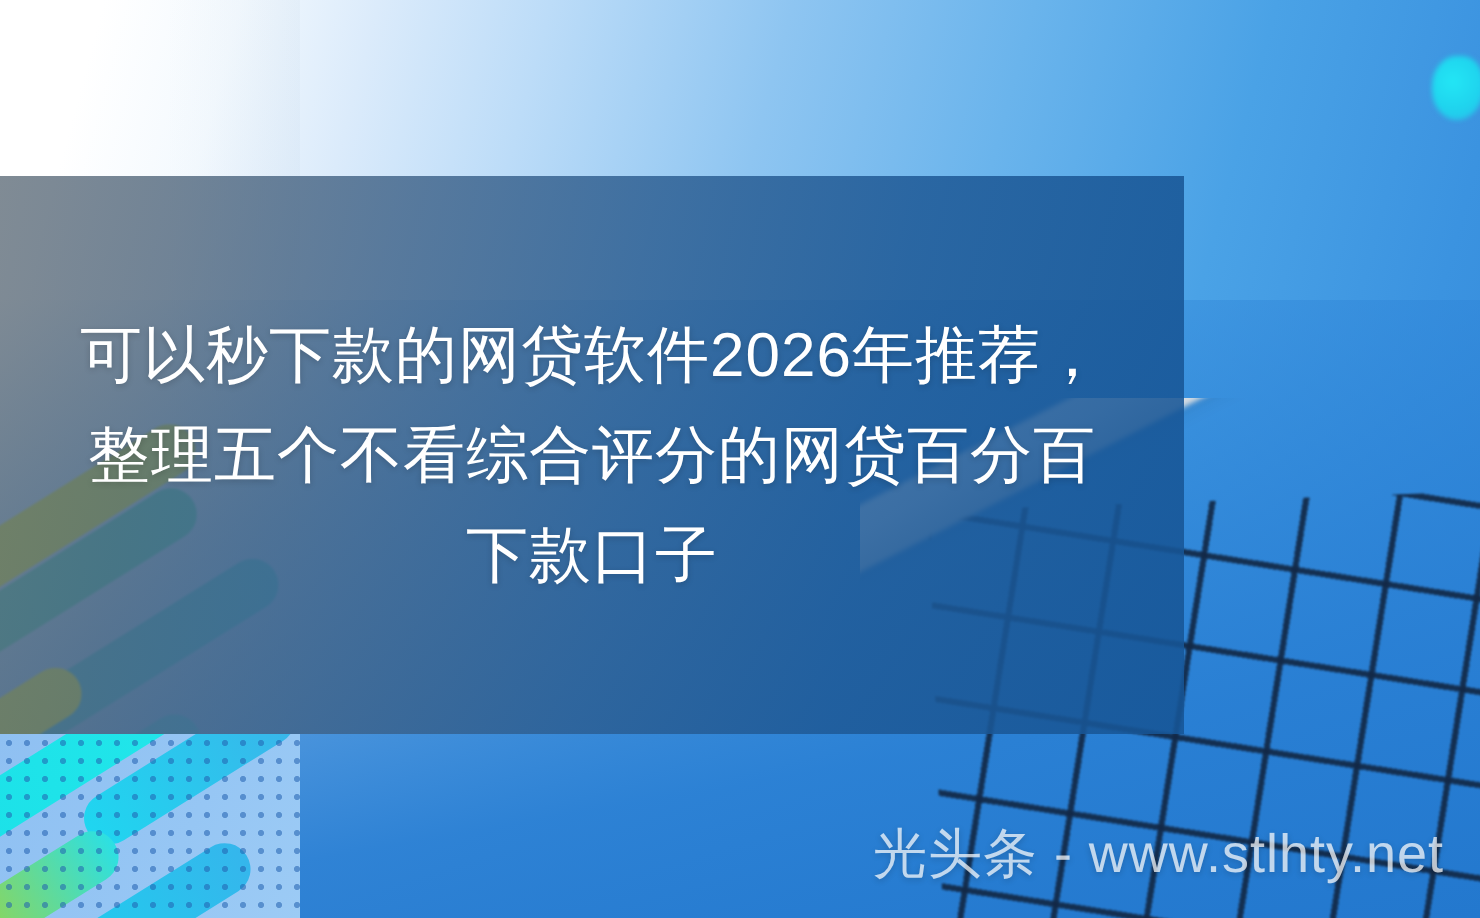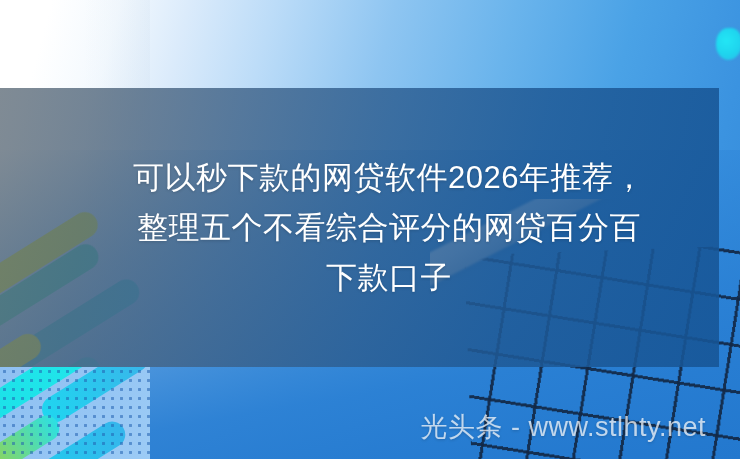--- a/index.html
+++ b/index.html
@@ -126,48 +126,48 @@
     position: absolute;
     left: 0; top: 0; width: 150px; height: 459px;
     background: linear-gradient(90deg, rgba(0,0,0,0) 55%, rgba(120,150,180,0.05) 100%);
     pointer-events: none;
   }
 
   
   .band {
     position: absolute;
     left: 0; top: 88px;
-    width: 719px; height: 279px;
+    width: 592px; height: 279px;
     background: linear-gradient(100deg,
         rgba(96,110,122,0.80) 0%,
         rgba(80,102,124,0.80) 14%,
         rgba(62,98,136,0.82) 32%,
         rgba(44,94,146,0.84) 52%,
         rgba(30,89,150,0.86) 72%,
         rgba(22,85,150,0.88) 100%);
     display: flex;
     align-items: center;
-    justify-content: flex-end;
+    justify-content: flex-start;
   }
   .title {
     width: 660px;
     text-align: center;
     color: #ffffff;
     font-size: 31px;
     line-height: 50px;
     letter-spacing: 0.5px;
     font-weight: 400;
     text-shadow: 0 1px 3px rgba(0,0,0,0.18);
     white-space: pre-line;
   }
 
   
   .watermark {
     position: absolute;
-    right: 34px; bottom: 14px;
+    right: 18px; bottom: 14px;
     color: rgba(255,255,255,0.72);
     font-size: 27px;
     letter-spacing: 0.5px;
     text-shadow: 0 1px 3px rgba(0,0,0,0.18);
     white-space: nowrap;
   }
 </style>
 </head>
 <body>
 

